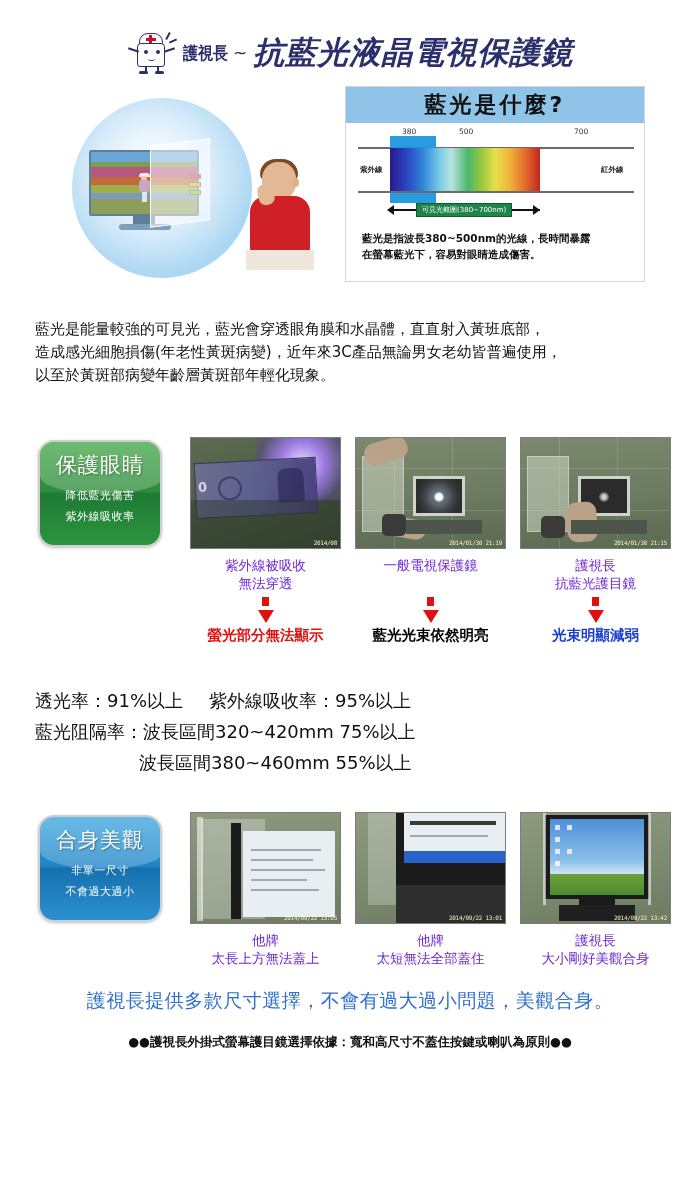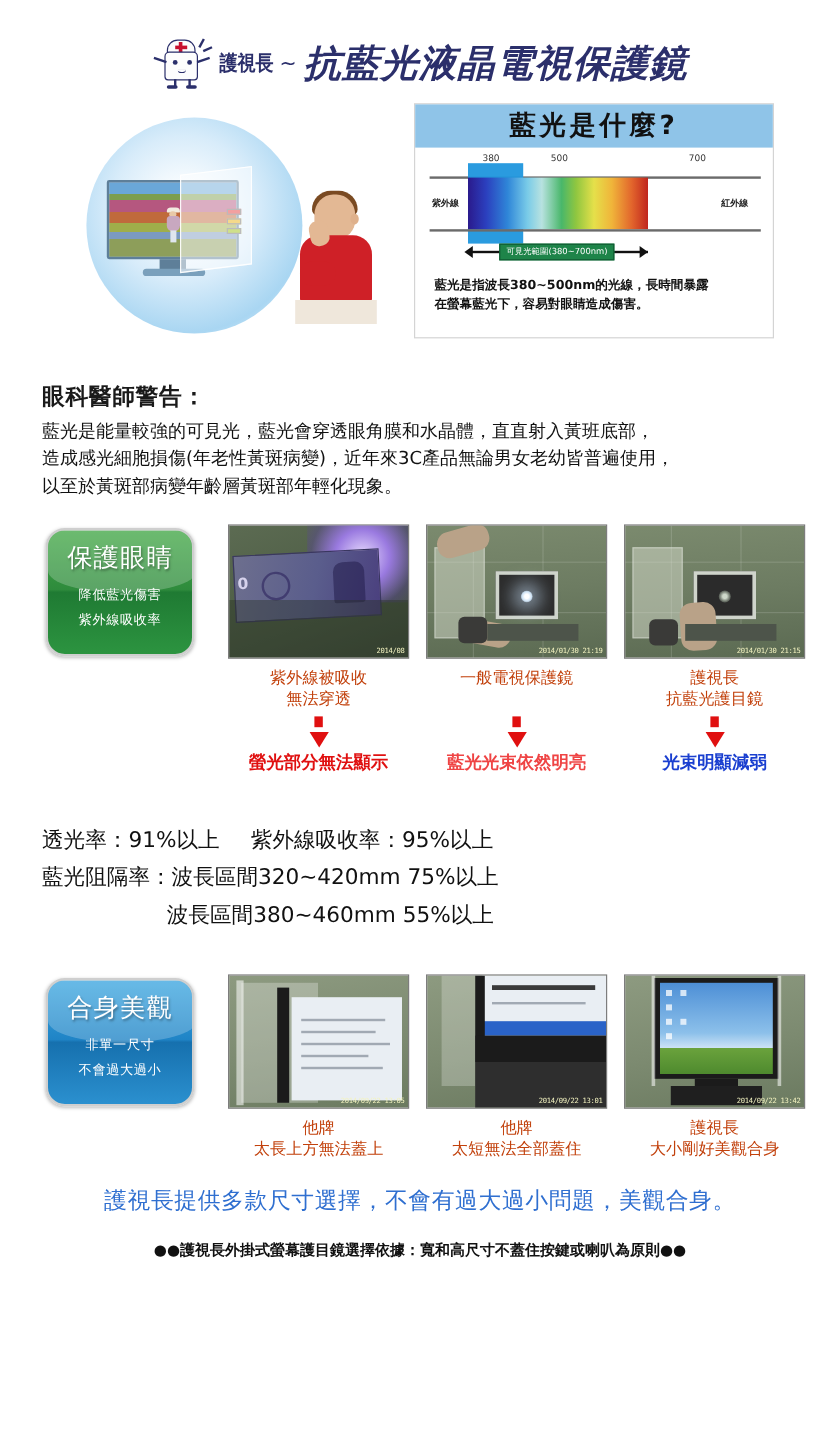--- a/index.html
+++ b/index.html
@@ -181,21 +181,21 @@
   
   .ph-fit { background: linear-gradient(170deg, #8d9a80 0%, #7c8a70 55%, #6b7a60 100%); }
   .ph-fit .screen { position: absolute; background: #e9eef3; }
   .ph-fit .bezel { position: absolute; background: #1b1b1b; }
   .ph-fit .glassedge { position: absolute; background: rgba(255,255,255,.55); }
   .ph-fit .taskbar { position: absolute; background: #2a63c8; }
   .ph-fit .textline { position: absolute; background: rgba(90,100,115,.5); height: 2px; }
   .ph-fit .xpsky { position: absolute; background: linear-gradient(#4d8fd6 0%, #8cc0ea 55%, #cfe4f5 72%, #6aa23c 72%, #4e8a2e 100%); }
   .ph-fit .xpicon { position: absolute; width: 5px; height: 5px; background: rgba(255,255,255,.75); }
 
-  .cap-top { text-align: center; font-size: 13.5px; line-height: 1.35; color: #c2410c; margin-top: 7px; }
+  .cap-top { text-align: center; font-size: 13.5px; line-height: 1.35; color: #6d28d9; margin-top: 7px; }
   .arrow-down { width: 0; height: 0; margin: 4px auto 2px; border-left: 8px solid transparent;
                 border-right: 8px solid transparent; border-top: 13px solid #e01010; position: relative; }
   .arrow-stem { width: 7px; height: 9px; background: #e01010; margin: 0 auto; }
   .arrow-box { margin-top: 5px; }
   .cap-concl { text-align: center; font-size: 14.5px; font-weight: bold; margin-top: 3px; }
 
   .specs { position: absolute; left: 35px; top: 686px; width: 640px; font-size: 18px; line-height: 1.72; color: #111; }
   .specs .indent { padding-left: 104px; }
   .specs .gap { display: inline-block; width: 26px; }
 
@@ -285,21 +285,20 @@
         <span class="green-lab">可見光範圍(380~700nm)</span>
       </div>
       <div class="info-note">
         <div>藍光是指波長380~500nm的光線，長時間暴露</div>
         <div>在螢幕藍光下，容易對眼睛造成傷害。</div>
       </div>
     </div>
   </div>
 
   <div class="warn">
-    <h2>眼科醫師警告：</h2>
     <p>藍光是能量較強的可見光，藍光會穿透眼角膜和水晶體，直直射入黃班底部，</p>
     <p>造成感光細胞損傷(年老性黃斑病變)，近年來3C產品無論男女老幼皆普遍使用，</p>
     <p>以至於黃斑部病變年齡層黃斑部年輕化現象。</p>
   </div>
 
   <div class="section sec-protect">
     <div class="badge green">
       <div class="gloss"></div>
       <div class="bt">保護眼睛</div>
       <div class="bs">降低藍光傷害</div>
@@ -346,21 +345,21 @@
           <span class="stamp">2014/01/30 21:19</span>
         </div>
         <div class="cap-top">
           <div>一般電視保護鏡</div>
           <div>&nbsp;</div>
         </div>
         <div class="arrow-box">
           <div class="arrow-stem"></div>
             <div class="arrow-down"></div>
         </div>
-        <div class="cap-concl" style="color:#ef4444">藍光光束依然明亮</div>
+        <div class="cap-concl" style="color:#000000">藍光光束依然明亮</div>
       </div>
 
       <div class="shot-col">
         <div class="photo ph-wall">
           <div class="tile v" style="left:38px"></div>
             <div class="tile v" style="left:96px"></div>
           <div class="tile h" style="top:30px"></div>
             <div class="tile h" style="top:72px"></div>
           <div class="panel"></div>
           <div class="mon"></div>

